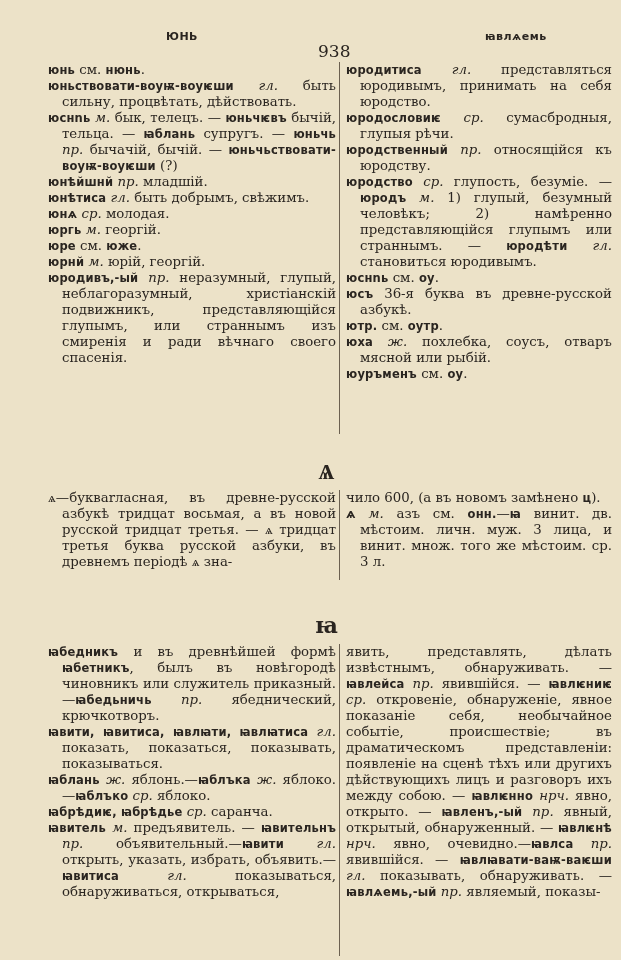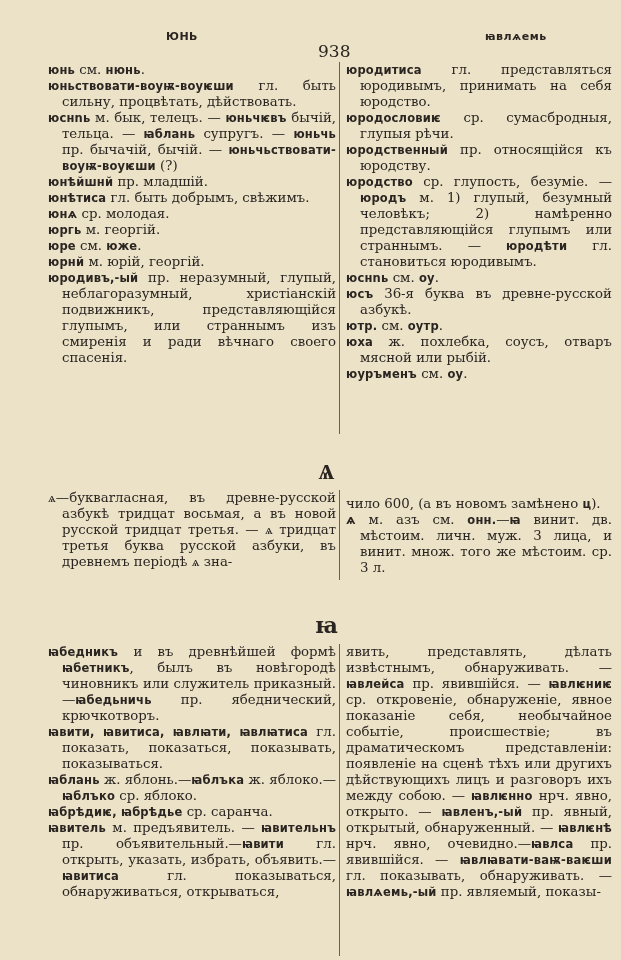--- a/index.html
+++ b/index.html
@@ -15,21 +15,21 @@
   .hdr-left { position: absolute; left: 150px; top: 6px; font-family: "DejaVu Sans", sans-serif; font-weight: bold; font-size: 11px; letter-spacing: 0.5px; }
   .hdr-num { position: absolute; left: 302px; top: 0; font-size: 17px; margin-top: 17px; }
   .hdr-right { position: absolute; left: 455px; top: 6px; font-family: "DejaVu Sans", sans-serif; font-weight: bold; font-size: 11px; letter-spacing: 0.5px; padding-left: 14px; }
   .col { position: absolute; font-size: 13.3px; line-height: 16px; }
   .col.left { left: 32px; width: 288px; }
   .col.right { left: 330px; width: 266px; }
   .divider { position: absolute; left: 323px; width: 1px; background: #6b6050; }
 
   .entry { text-indent: -14px; padding-left: 14px; text-align: justify; }
   .hw { font-family: "DejaVu Sans", sans-serif; font-weight: bold; font-size: 11.5px; letter-spacing: 0.2px; }
-  .gr { }
+  .gr { font-style: italic; }
 
   .letter-head { position: absolute; left: 0; width: 621px; text-align: center; font-weight: bold; font-size: 22px; font-family: "DejaVu Serif", serif; }
 </style>
 </head>
 <body>
 
 <div class="page">
 
   <div class="header">
     <span class="hdr-left">ЮНЬ</span>
@@ -61,21 +61,21 @@
     <div class="entry"><span class="hw">юха</span><span class="gr"> ж.</span><span> похлебка, соусъ, отваръ мясной или рыбій.</span></div>
     <div class="entry"><span class="hw">юуръменъ</span><span> см. </span><span class="hw">оу</span><span>.</span></div>
   </div>
 
   <div class="letter-head" style="top:458px;">Ѧ</div>
   <div class="divider" style="top:490px;height:90px;"></div>
   <div class="col left" style="top:490px;">
     <div class="entry">ѧ—букваrласная, въ древне-русской азбукѣ тридцат восьмая, а въ новой русской тридцат третья. — ѧ тридцат третья буква русской азбуки, въ древнемъ періодѣ ѧ зна-</div>
   </div>
   <div class="col right" style="top:490px;">
-    <div style="text-align:justify;margin-top:6px;"><span>чило 600, (а въ новомъ замѣнено </span><span class="hw">ц</span><span>).</span></div>
+    <div style="text-align:justify;"><span>чило 600, (а въ новомъ замѣнено </span><span class="hw">ц</span><span>).</span></div>
     <div class="entry"><span class="hw">ѧ</span><span class="gr"> м.</span><span> азъ см. </span><span class="hw">онн.</span><span>—</span><span class="hw">ꙗ</span><span> винит. дв. мѣстоим. личн. муж. 3 лица, и винит. множ. того же мѣстоим. ср. 3 л.</span></div>
   </div>
 
   <div class="letter-head" style="top:612px;">ꙗ</div>
   <div class="divider" style="top:644px;height:312px;"></div>
   <div class="col left" style="top:644px;">
     <div class="entry"><span class="hw">ꙗбедникъ</span><span> и въ древнѣйшей формѣ </span><span class="hw">ꙗбетникъ</span><span>, былъ въ новѣгородѣ чиновникъ или служитель приказный.—</span><span class="hw">ꙗбедьничь</span><span class="gr"> пр.</span><span> ябеднический, крючкотворъ.</span></div>
     <div class="entry"><span class="hw">ꙗвити, ꙗвитиса, ꙗвлꙗти, ꙗвлꙗтиса</span><span class="gr"> гл.</span><span> показать, показаться, показывать, показываться.</span></div>
     <div class="entry"><span class="hw">ꙗблань</span><span class="gr"> ж.</span><span> яблонь.—</span><span class="hw">ꙗблъка</span><span class="gr"> ж.</span><span> яблоко.—</span><span class="hw">ꙗблъко</span><span class="gr"> ср.</span><span> яблоко.</span></div>
     <div class="entry"><span class="hw">ꙗбрѣдиѥ, ꙗбрѣдье</span><span class="gr"> ср.</span><span> саранча.</span></div>

